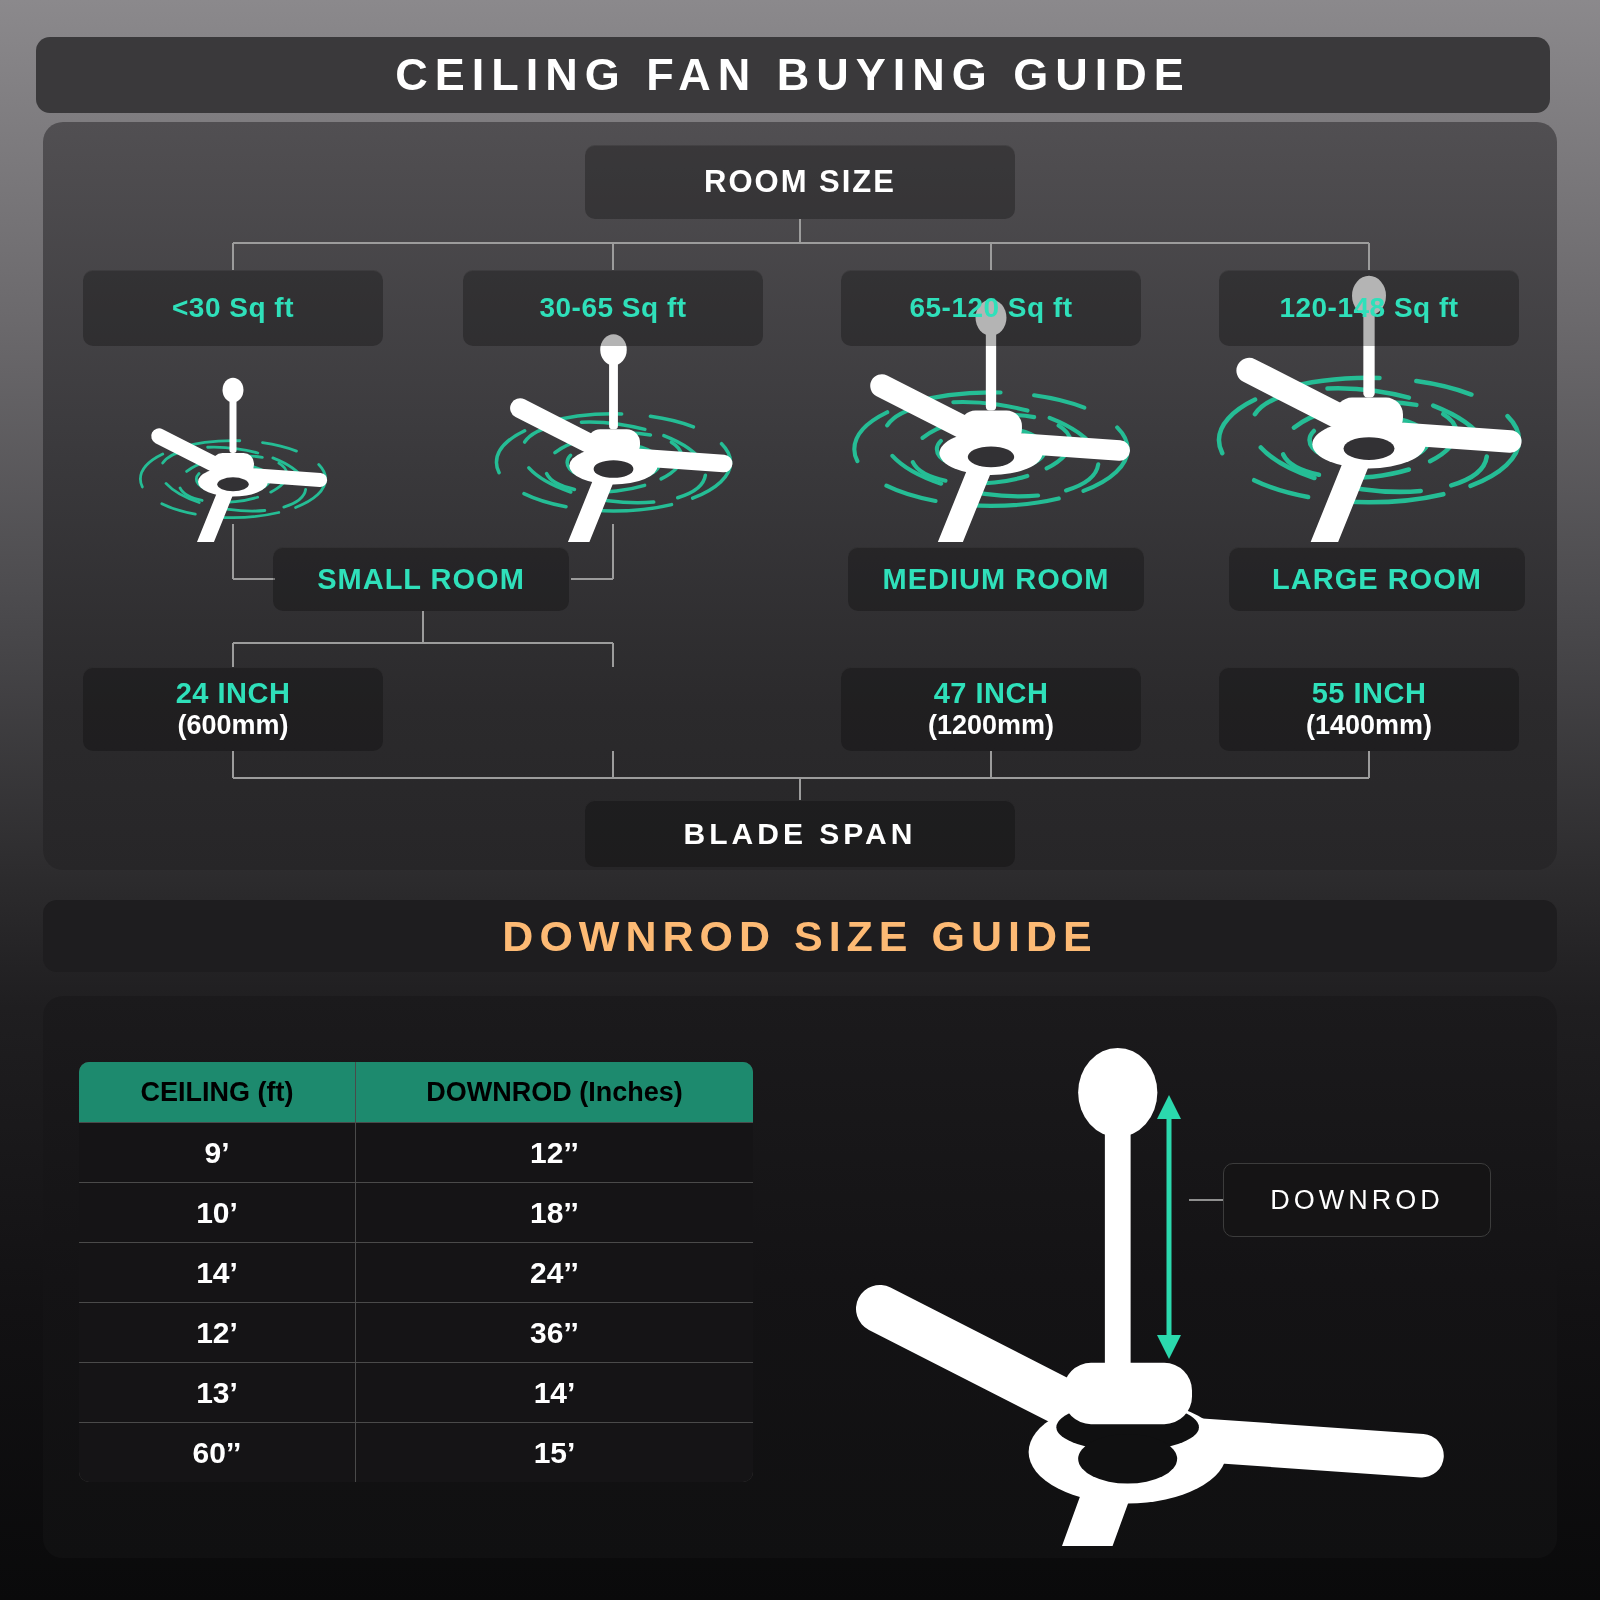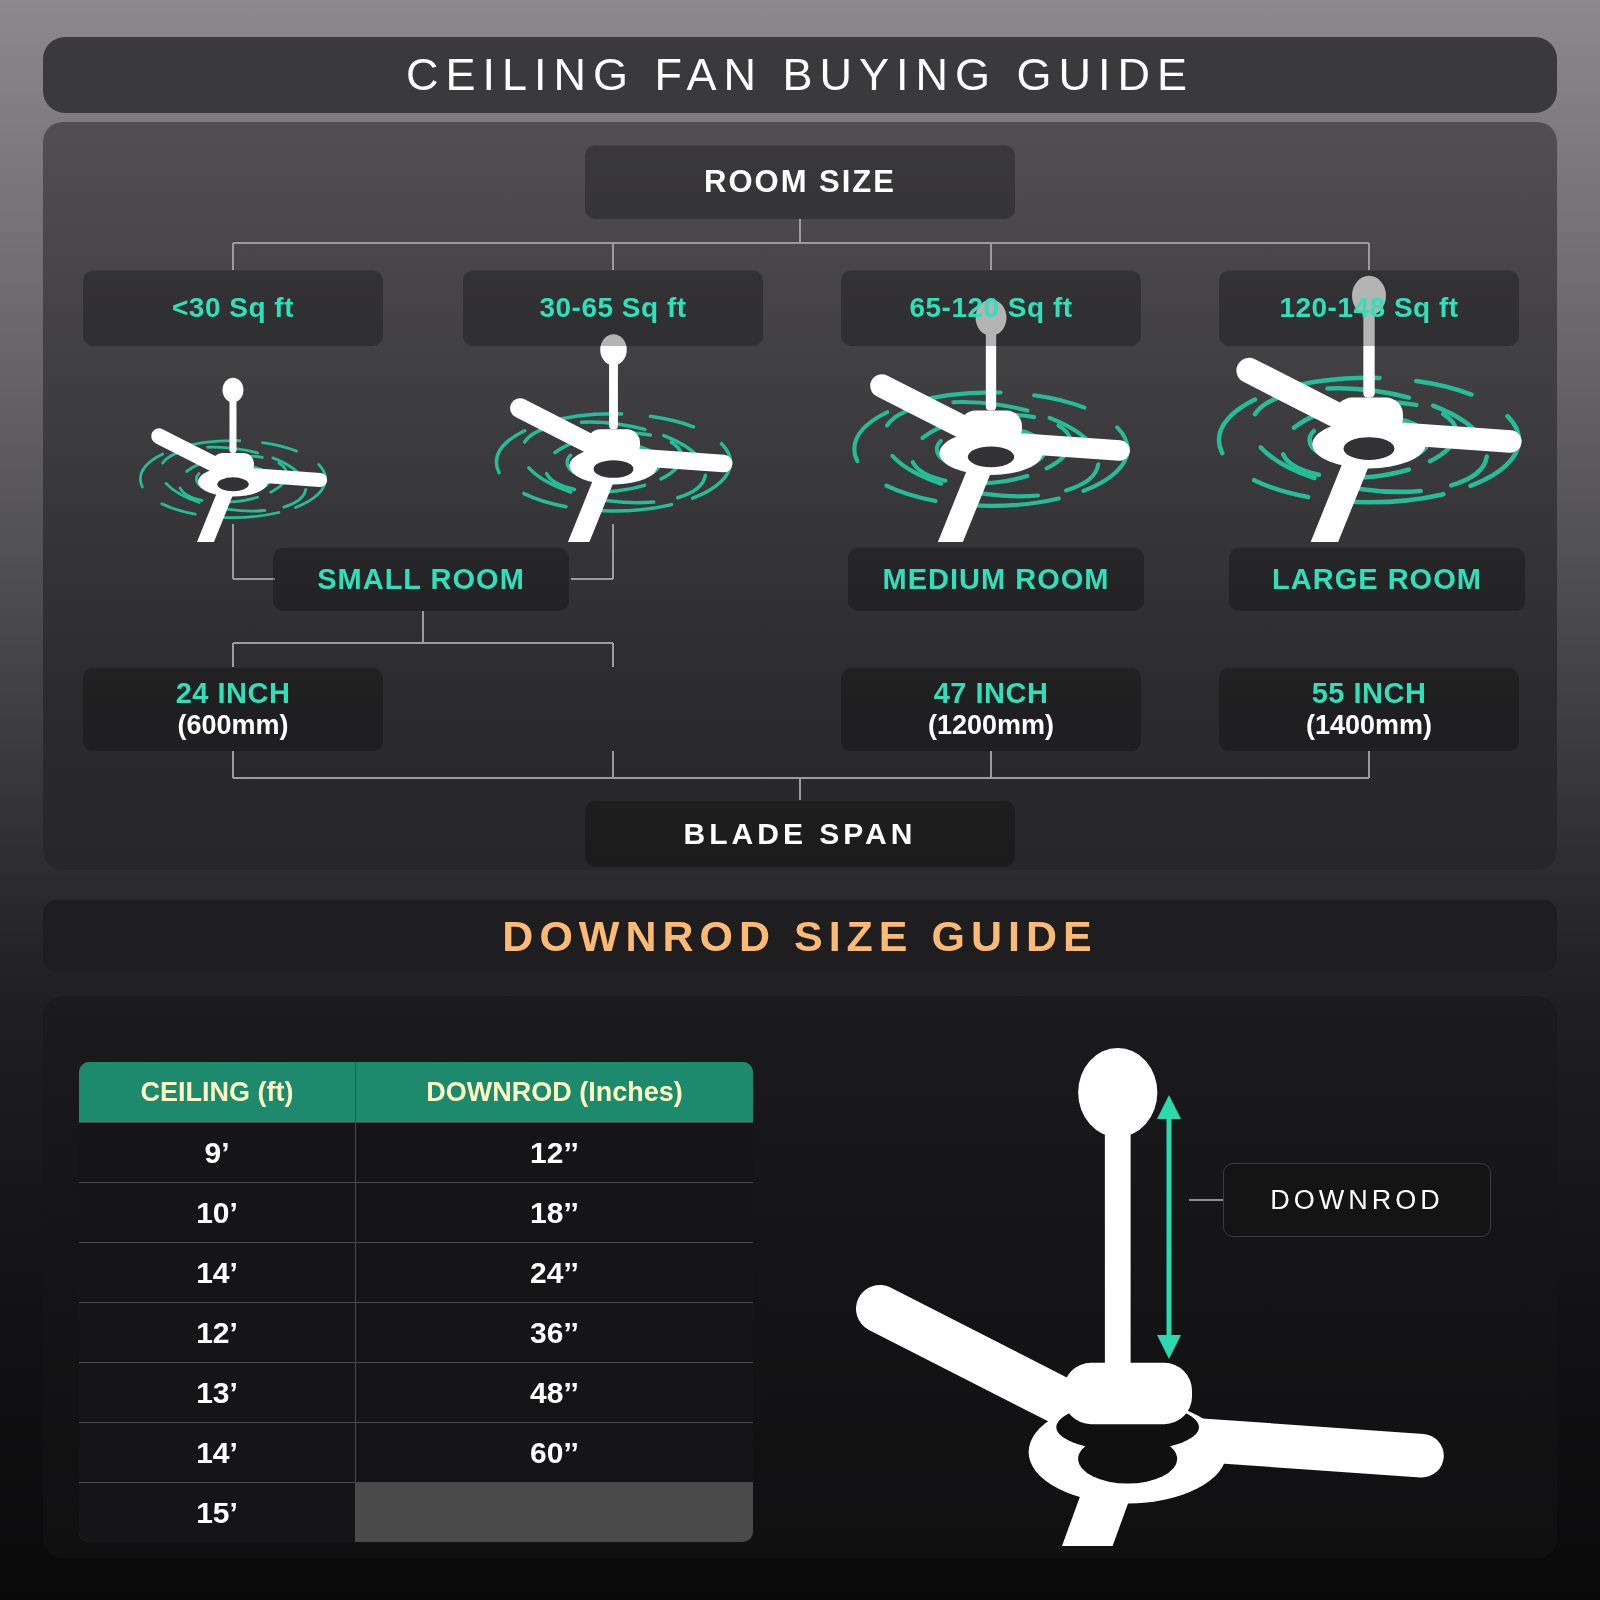--- a/index.html
+++ b/index.html
@@ -9,22 +9,22 @@
   *{box-sizing:border-box;margin:0;padding:0;}
   html,body{width:1600px;height:1600px;overflow:hidden;}
   body{
     font-family:"Liberation Sans","DejaVu Sans",sans-serif;
     background:linear-gradient(180deg,#8b898c 0%,#6b696c 20%,#4b4a4d 38%,#2c2b2d 55%,#1f1e20 63%,#121113 82%,#0a0a0b 100%);
     position:relative;color:#fff;
   }
   .abs{position:absolute;}
   .center{display:flex;align-items:center;justify-content:center;}
 
-  .title-bar{left:43px;top:37px;width:1514px;height:76px;background:#3a393b;border-radius:22px;
-    font-size:45px;font-weight:normal;letter-spacing:7px;color:#fff;}
+  .title-bar{left:36px;top:37px;width:1514px;height:76px;background:#3a393b;border-radius:14px;
+    font-size:45px;font-weight:bold;letter-spacing:7px;color:#fff;}
   .section-bar{left:43px;top:900px;width:1514px;height:72px;background:#1e1d1f;border-radius:14px;
     font-size:43px;font-weight:bold;letter-spacing:6px;color:#fdba74;}
 
   .flow-panel{left:43px;top:122px;width:1514px;height:748px;border-radius:20px;
     background:linear-gradient(180deg,#514f52 0%,#3a393c 45%,#2b2a2c 78%,#272628 100%);}
   .bottom-panel{left:43px;top:996px;width:1514px;height:562px;border-radius:20px;
     background:linear-gradient(180deg,#1b1a1c 0%,#141315 50%,#101011 100%);}
 
   .connectors{left:0;top:0;z-index:1;}
   .connectors path{stroke:var(--connector);stroke-width:2;fill:none;}
@@ -38,21 +38,21 @@
   .inch-line{font-size:29px;font-weight:bold;color:var(--teal);letter-spacing:0.5px;line-height:1.15;}
   .mm-line{font-size:27px;font-weight:bold;color:#fff;line-height:1.15;}
   .blade-box{left:542px;top:678px;width:430px;height:67px;font-size:30px;font-weight:bold;letter-spacing:4px;color:#fff;}
 
   .fan{z-index:2;}
   .fan-white{fill:#ffffff;}
   .swirl{stroke:var(--swirl);stroke-width:3.2;fill:none;stroke-linecap:round;}
 
   .dr-table{left:36px;top:66px;width:674px;display:grid;grid-template-columns:276px 1fr;gap:1px;
     background:#4a4a4a;border-radius:10px;overflow:hidden;z-index:3;}
-  .dr-th{background:var(--table-header-bg);height:60px;font-size:27px;font-weight:bold;color:#fef9c3;}
+  .dr-th{background:var(--table-header-bg);height:60px;font-size:27px;font-weight:bold;color:#000000;}
   .dr-td{background:#151416;height:59px;font-size:30px;font-weight:bold;color:#fff;}
 
   .downrod-label{left:1180px;top:167px;width:268px;height:74px;background:#151415;border:1px solid #3c3c3c;
     border-radius:10px;font-size:27px;font-weight:normal;letter-spacing:4px;color:#fff;z-index:3;}
   .arrow-svg{left:1107px;top:97px;z-index:2;}
   .arrow-svg line{stroke:var(--arrow);stroke-width:5;}
   .arrow-svg polygon{fill:var(--arrow);}
   .label-connector{left:1146px;top:203px;width:34px;height:2px;background:#8f8f8f;z-index:2;}
 </style>
 </head>
@@ -166,21 +166,20 @@
     <div class="center dr-th">DOWNROD (Inches)</div>
     <div class="center dr-td">9’</div>
     <div class="center dr-td">12’’</div>
     <div class="center dr-td">10’</div>
     <div class="center dr-td">18’’</div>
     <div class="center dr-td">14’</div>
     <div class="center dr-td">24’’</div>
     <div class="center dr-td">12’</div>
     <div class="center dr-td">36’’</div>
     <div class="center dr-td">13’</div>
-    <div class="center dr-td">48’’</div>
     <div class="center dr-td">14’</div>
     <div class="center dr-td">60’’</div>
     <div class="center dr-td">15’</div>
   </div>
 
   <svg class="abs fan" style="left:777px;top:45px" width="645" height="505">
       <use href="#fan-big"></use>
     </svg>
 
   <svg class="abs arrow-svg" width="38" height="268">

